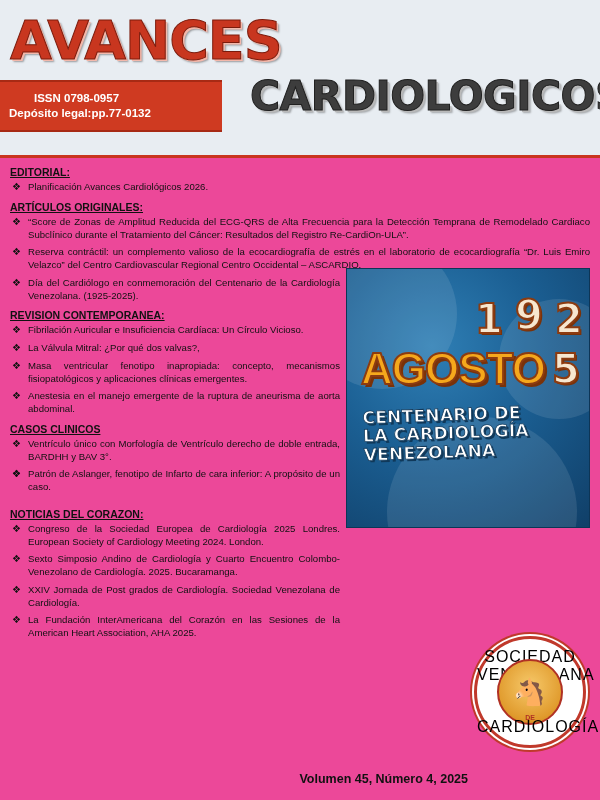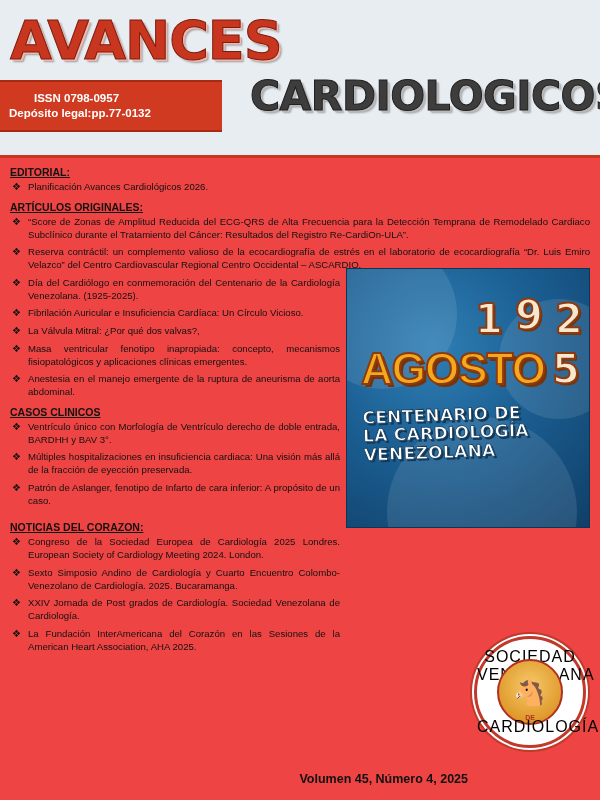--- a/index.html
+++ b/index.html
@@ -4,21 +4,21 @@
 <style>
   * { box-sizing: border-box; }
   html, body { margin: 0; padding: 0; }
   body {
     width: 600px; height: 800px;
     background: #ffffff;
     font-family: "Liberation Sans", sans-serif;
     overflow: hidden;
     position: relative;
   }
-  .cover { position: relative; width: 600px; height: 800px; background: #ef4444; }
+  .cover { position: relative; width: 600px; height: 800px; background: #ec4899; }
 
   
   .masthead {
     position: relative;
     height: 158px;
     background: #e8edf2;
     border-bottom: 3px solid #c8361f;
     overflow: hidden;
   }
   .avances {
@@ -242,33 +242,34 @@
       </ul>
     </div>
 
     <div class="left-col">
       <ul class="items">
         <li><span class="bullet">❖</span><span>Día del Cardiólogo en conmemoración del Centenario de la Cardiología Venezolana.   (1925-2025).</span></li>
       </ul>
     </div>
 
     <div class="left-col">
+      <div class="sec-head">REVISION CONTEMPORANEA:</div>
       <ul class="items">
         <li><span class="bullet">❖</span><span>Fibrilación Auricular e Insuficiencia Cardíaca: Un Círculo Vicioso.</span></li>
         <li><span class="bullet">❖</span><span>La Válvula Mitral: ¿Por qué dos valvas?,</span></li>
         <li><span class="bullet">❖</span><span>Masa ventricular fenotipo inapropiada: concepto, mecanismos fisiopatológicos y aplicaciones clínicas emergentes.</span></li>
         <li><span class="bullet">❖</span><span>Anestesia en el manejo emergente de la ruptura de aneurisma de aorta abdominal.</span></li>
       </ul>
     </div>
 
     <div class="left-col">
       <div class="sec-head">CASOS CLINICOS</div>
       <ul class="items">
         <li><span class="bullet">❖</span><span>Ventrículo único con Morfología de Ventrículo derecho de doble entrada, BARDHH y BAV 3°.</span></li>
-        <li><span class="bullet">❖</span><span>Múltiples hospitalizaciones en insuficiencia cardiaca: Una visión más allá de la fracción de eyección preservada.</span></li>
+        <li><span class="bullet">❖</span></li>
         <li><span class="bullet">❖</span><span>Patrón de Aslanger, fenotipo de Infarto de cara inferior: A propósito de un caso.</span></li>
       </ul>
     </div>
 
     <div class="left-col" style="margin-top:14px;">
       <div class="sec-head">NOTICIAS DEL CORAZON:</div>
       <ul class="items">
         <li><span class="bullet">❖</span><span>Congreso de la Sociedad Europea de Cardiología 2025 Londres. European Society of Cardiology Meeting 2024. London.</span></li>
         <li><span class="bullet">❖</span><span>Sexto Simposio Andino de Cardiología y Cuarto Encuentro Colombo-Venezolano de Cardiología. 2025. Bucaramanga.</span></li>
         <li><span class="bullet">❖</span><span>XXIV Jornada de Post grados  de Cardiología. Sociedad Venezolana de Cardiología.</span></li>

